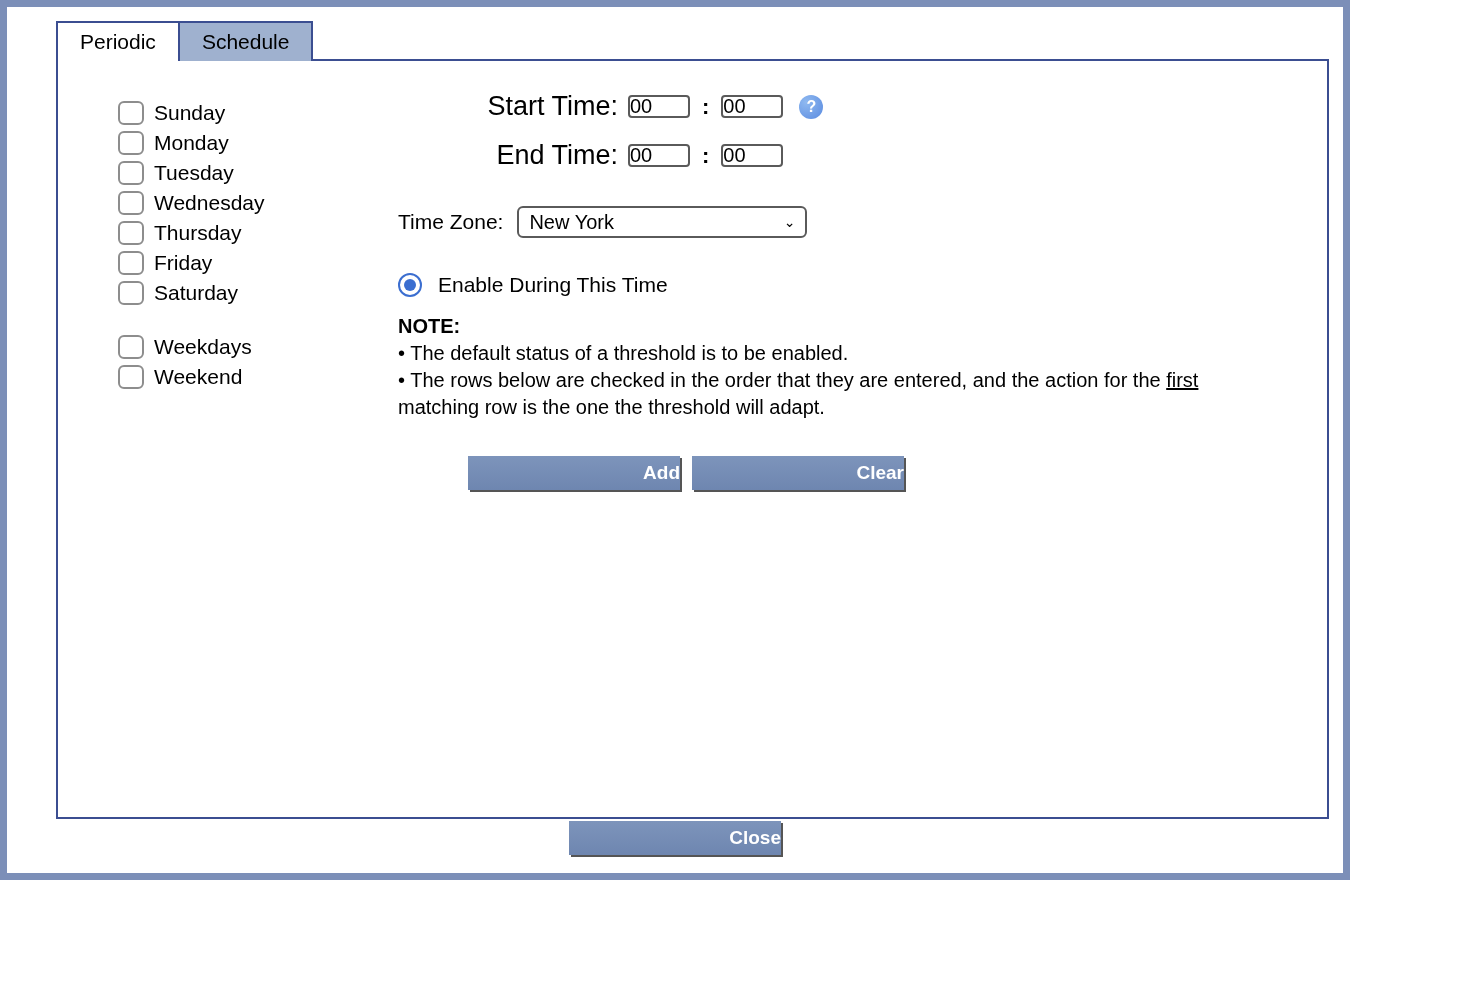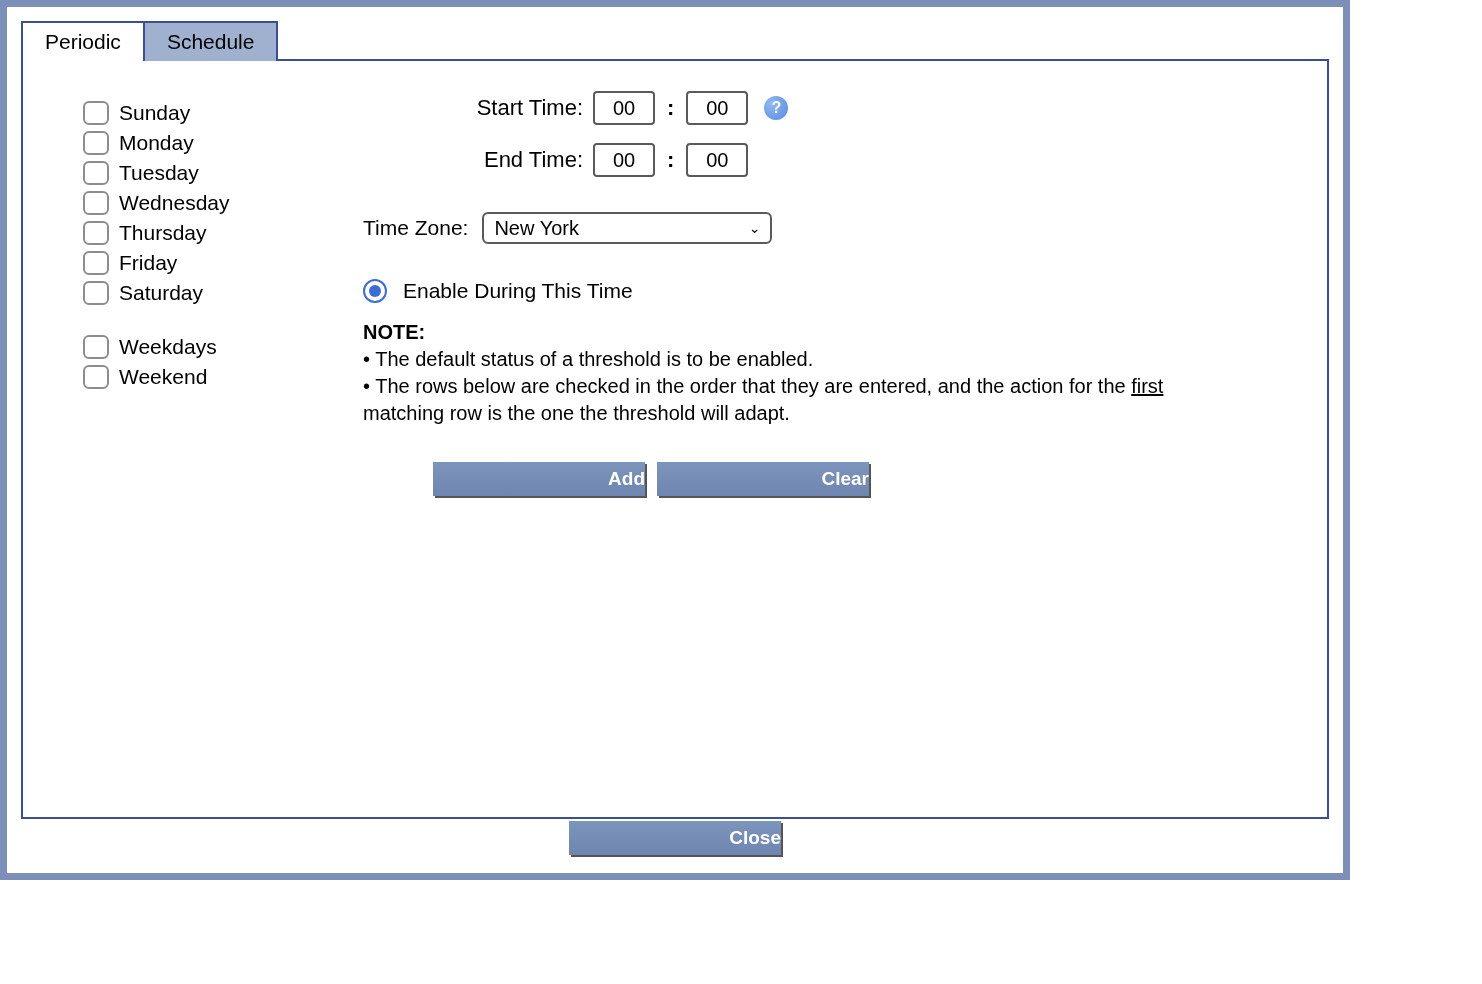--- a/index.html
+++ b/index.html
@@ -12,20 +12,21 @@
       background: #fff;
       padding: 0;
     }
     .outer-frame {
       width: 1350px;
       min-height: 880px;
       margin: 0;
       border: 7px solid #7c8fb8;
       background: #fff;
       position: relative;
+      padding-left: 35px;
     }
     .tabs-wrap {
       position: relative;
       margin: 14px 14px 0 14px;
     }
     .tab-row {
       display: flex;
       position: relative;
       z-index: 2;
     }
@@ -90,28 +91,27 @@
     }
     .time-row {
       display: flex;
       align-items: center;
       gap: 10px;
       margin-bottom: 18px;
     }
     .time-label {
       width: 220px;
       text-align: right;
-      font-size: 22px;
+      font-size: 27px;
     }
     .time-input {
       width: 62px;
-      height: 34px;
+      height: 23px;
       border: 2px solid #5a5a5a;
       border-radius: 4px;
-      text-align: center;
       font-size: 20px;
       font-family: inherit;
     }
     .time-colon {
       font-size: 22px;
       font-weight: bold;
       padding: 0 2px;
     }
     .help-icon {
       width: 24px;

